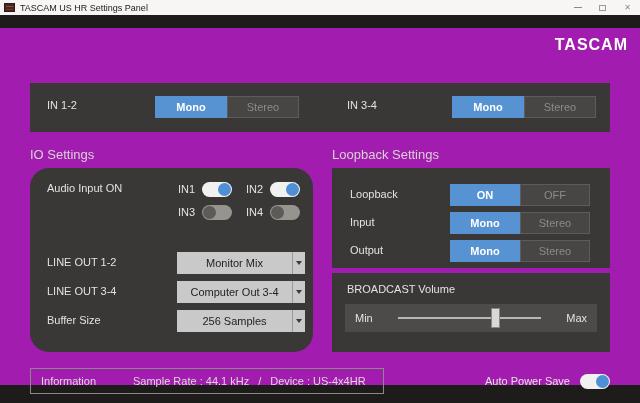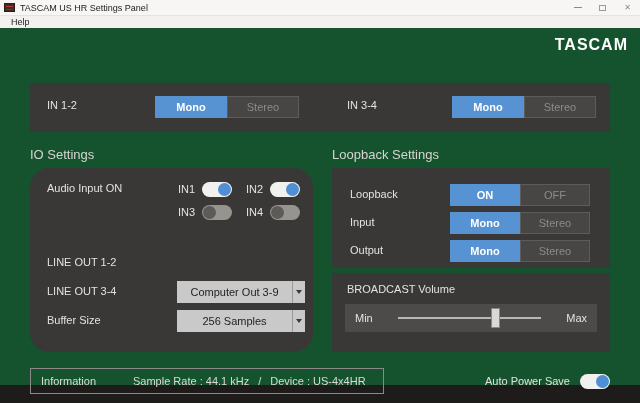--- a/index.html
+++ b/index.html
@@ -17,21 +17,21 @@
   .win-btns { margin-left:auto; display:flex; height:100%; }
   .win-btn { width:25px; height:100%; display:flex; align-items:center; justify-content:center; }
   .glyph-min { width:8px; height:1px; background:#8a8a8a; }
   .glyph-max { width:7px; height:6px; border:1px solid #9a9a9a; }
   .glyph-close { font-size:8px; color:#8a8a8a; line-height:1; }
   .menubar { position:absolute; left:0; top:15px; width:640px; height:13px; background:#f2f1f0;
              border-top:1px solid #e3e3e3; display:flex; align-items:center; padding-left:8px; }
   .menu-item { font-size:9px; color:#222; padding:0 3px; }
 
   
-  .content { position:absolute; left:0; top:28px; width:640px; height:357px; background:#14532d; }
+  .content { position:absolute; left:0; top:28px; width:640px; height:357px; background:#a21caf; }
   .logo { position:absolute; top:8px; right:12px; font-size:16px; font-weight:700; color:#ffffff; letter-spacing:1px; }
   .section-header { position:absolute; font-size:13px; color:#d6d4d1; }
   .panel { position:absolute; background:#393837; }
   .lbl { font-size:11px; color:#e4e2df; white-space:nowrap; }
 
   
   .seg { position:absolute; display:flex; height:22px; }
   .seg-btn { width:72px; height:22px; display:flex; align-items:center; justify-content:center; font-size:11px; }
   .seg-btn.sel { background:#5792d2; color:#ffffff; font-weight:700; }
   .seg-btn.unsel { background:#474645; color:#8b8b89; border:1px solid #5c5c5a; }
@@ -76,23 +76,20 @@
         </span>
       <span class="win-btn">
           <span class="glyph-max"></span>
         </span>
       <span class="win-btn">
           <span class="glyph-close">✕</span>
         </span>
     </div>
   </div>
 
-  <div class="menubar">
-    <span class="menu-item">Help</span>
-  </div>
 
   <div class="content">
 
     <div class="logo">TASCAM</div>
 
     <div class="panel" style="left:30px; top:55px; width:580px; height:49px;">
       <span class="lbl" style="position:absolute; left:17px; top:16px;">IN 1-2</span>
       <div class="seg" style="left:125px; top:13px;">
         <div class="seg-btn sel">Mono</div>
         <div class="seg-btn unsel">Stereo</div>
@@ -119,24 +116,28 @@
       <span class="lbl" style="position:absolute; left:148px; top:38px;">IN3</span>
       <div class="toggle off" style="position:absolute; left:172px; top:37px;">
           <span class="knob"></span>
         </div>
       <span class="lbl" style="position:absolute; left:216px; top:38px;">IN4</span>
       <div class="toggle off" style="position:absolute; left:240px; top:37px;">
           <span class="knob"></span>
         </div>
 
       <span class="lbl" style="position:absolute; left:17px; top:88px;">LINE OUT 1-2</span>
+      <div class="dropdown" style="left:147px; top:84px;">
+        <span class="dd-value">Monitor Mix</span>
+        <span class="dd-arrow"></span>
+      </div>
 
       <span class="lbl" style="position:absolute; left:17px; top:117px;">LINE OUT 3-4</span>
       <div class="dropdown" style="left:147px; top:113px;">
-        <span class="dd-value">Computer Out 3-9</span>
+        <span class="dd-value">Computer Out 3-4</span>
         <span class="dd-arrow"></span>
       </div>
 
       <span class="lbl" style="position:absolute; left:17px; top:146px;">Buffer Size</span>
       <div class="dropdown" style="left:147px; top:142px;">
         <span class="dd-value">256 Samples</span>
         <span class="dd-arrow"></span>
       </div>
     </div>
 

